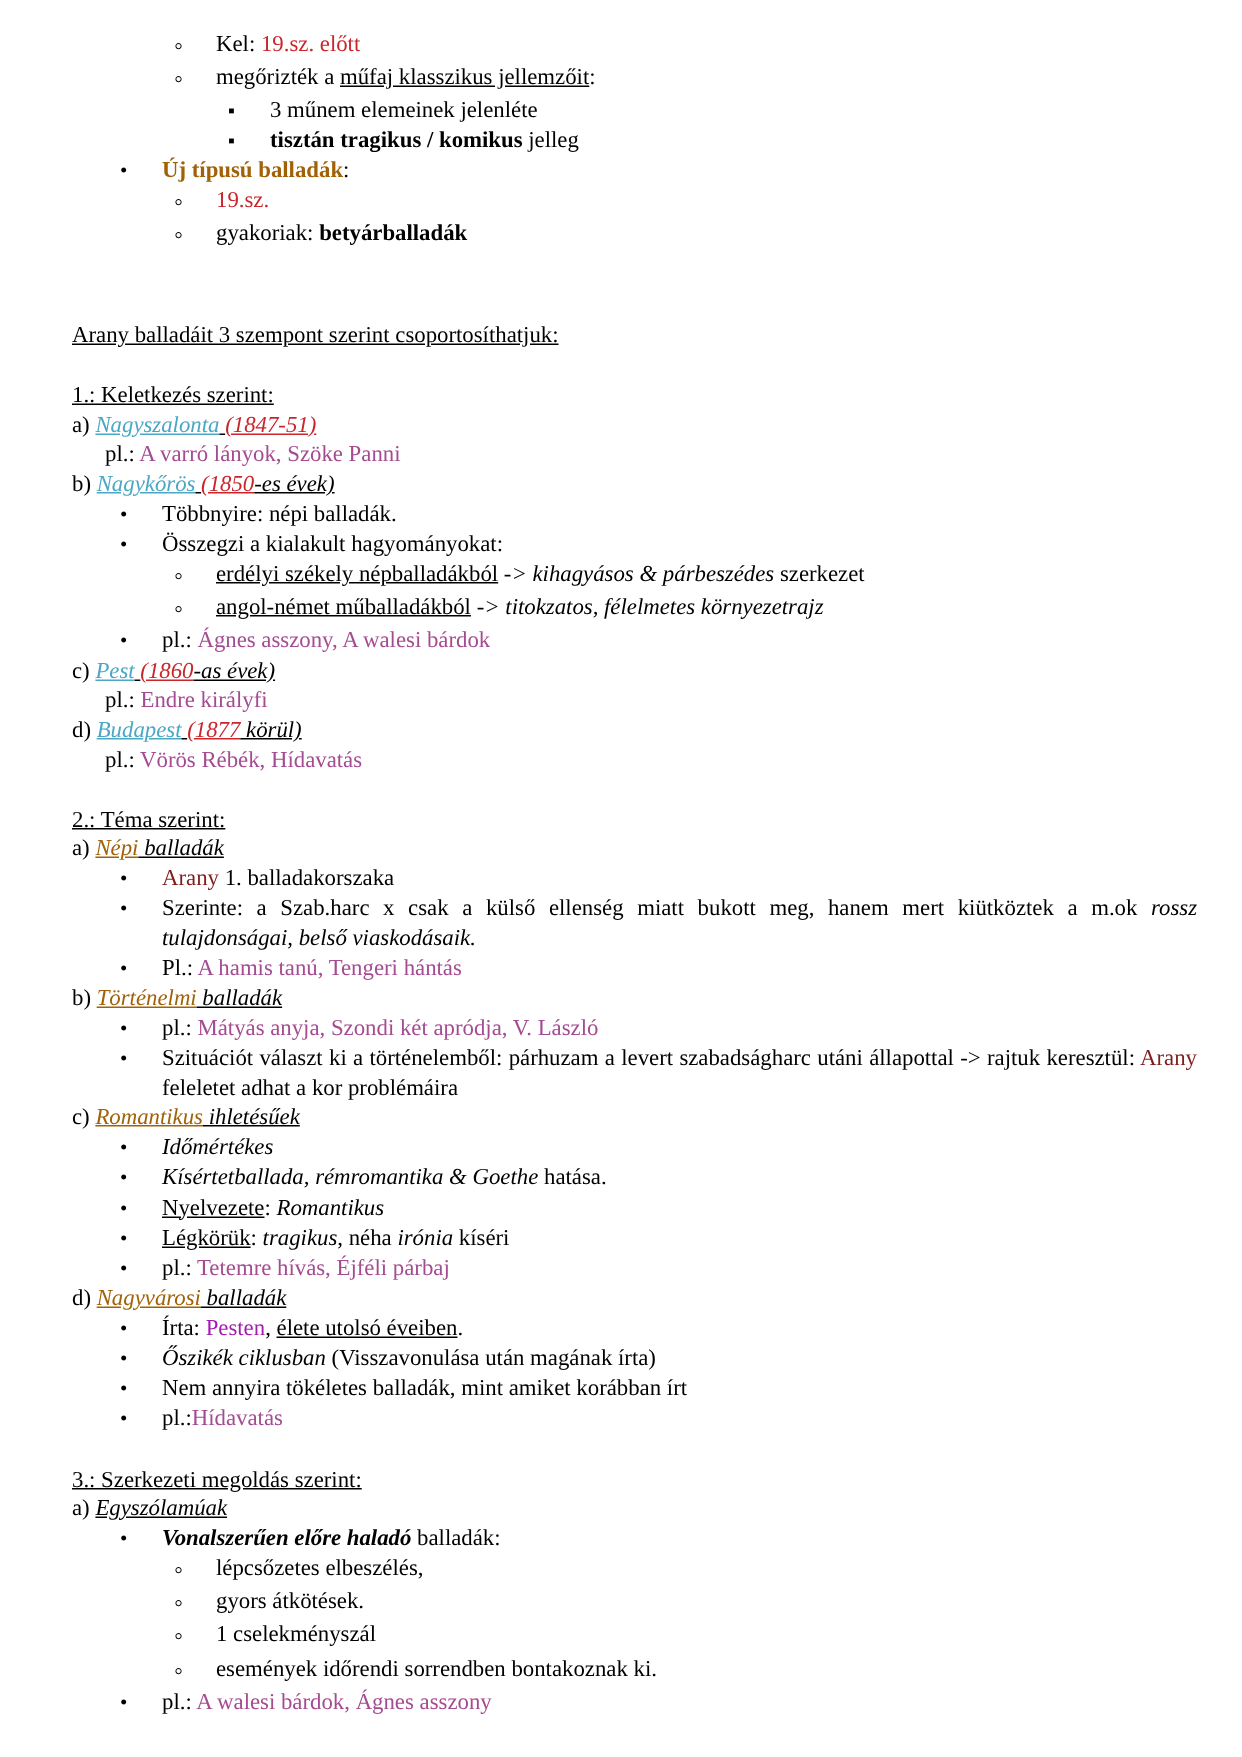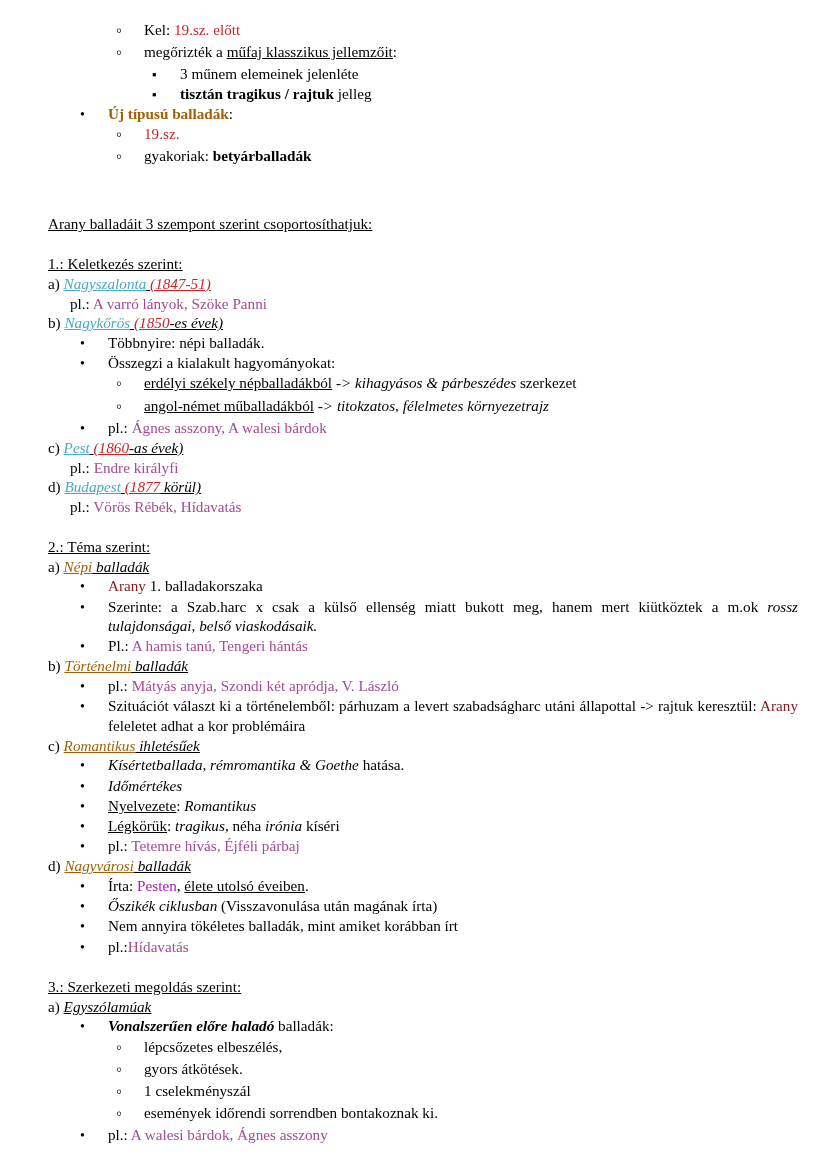--- a/index.html
+++ b/index.html
@@ -109,21 +109,21 @@
         <div class="bullet-row">
           <span class="bullet square"></span>
           <span class="btext">3 műnem elemeinek jelenléte</span>
         </div>
       </div>
 
       <div class="ind-3">
         <div class="bullet-row">
           <span class="bullet square"></span>
           <span class="btext">
-            <span class="b">tisztán tragikus / rajtuk</span><span> jelleg</span>
+            <span class="b">tisztán tragikus / komikus</span><span> jelleg</span>
           </span>
         </div>
       </div>
 
       <div class="ind-1">
         <div class="bullet-row">
           <span class="bullet disc"></span>
           <span class="btext">
             <span class="b c-pink">Új típusú balladák</span><span>:</span>
           </span>
@@ -283,29 +283,29 @@
     </div>
 
     <p class="alpha-line">
       <span>c)</span>
       <span class="iu c-pink">Romantikus</span><span class="iu"> ihletésűek</span>
     </p>
 
     <div class="ind-1">
       <div class="bullet-row">
         <span class="bullet disc"></span>
+        <span class="btext i">Időmértékes</span>
+      </div>
+    </div>
+    <div class="ind-1">
+      <div class="bullet-row">
+        <span class="bullet disc"></span>
         <span class="btext">
           <span class="i">Kísértetballada, rémromantika &amp; Goethe</span><span> hatása.</span>
         </span>
-      </div>
-    </div>
-    <div class="ind-1">
-      <div class="bullet-row">
-        <span class="bullet disc"></span>
-        <span class="btext i">Időmértékes</span>
       </div>
     </div>
     <div class="ind-1">
       <div class="bullet-row">
         <span class="bullet disc"></span>
         <span class="btext">
           <span class="u">Nyelvezete</span><span>: </span><span class="i">Romantikus</span>
         </span>
       </div>
     </div>

